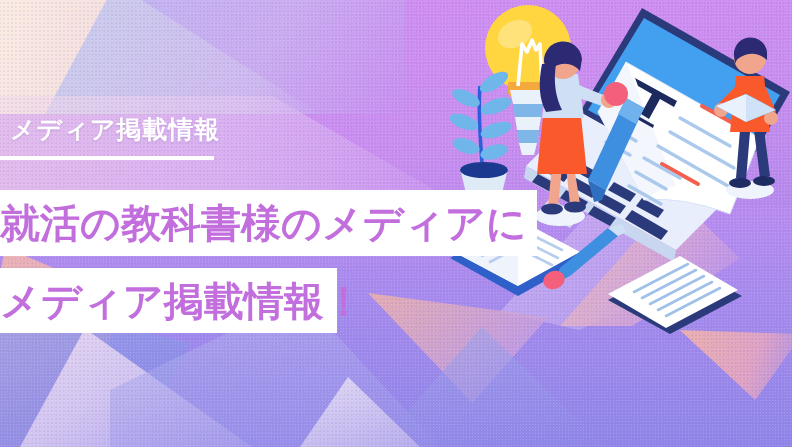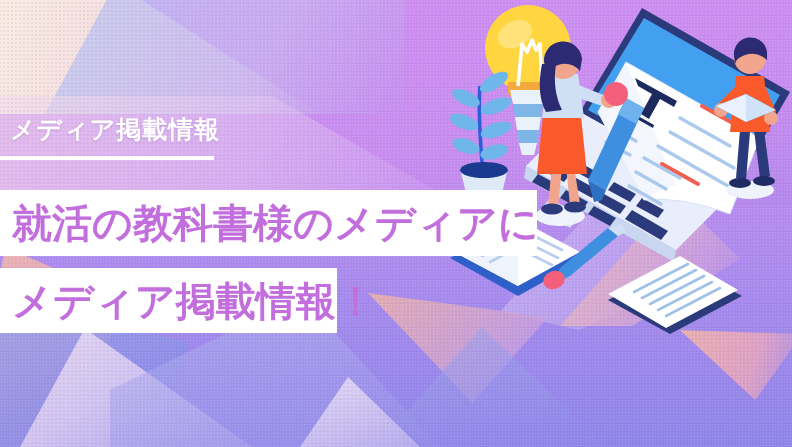--- a/index.html
+++ b/index.html
@@ -143,21 +143,20 @@
   .rule{
     position:absolute;left:0;top:156px;
     width:214px;height:4px;background:#ffffff;
   }
 
   .band{
     position:absolute;
     background:#ffffff;
     display:flex;align-items:center;
     box-sizing:border-box;
-    padding-left:12px;
   }
   .band1{left:0;top:190px;width:537px;height:66px;}
   .band2{left:0;top:268px;width:337px;height:65px;}
   .band .headline{
     color:#c26fdd;
     font-size:40px;
     font-weight:bold;
     line-height:1;
     letter-spacing:0px;
     white-space:nowrap;

